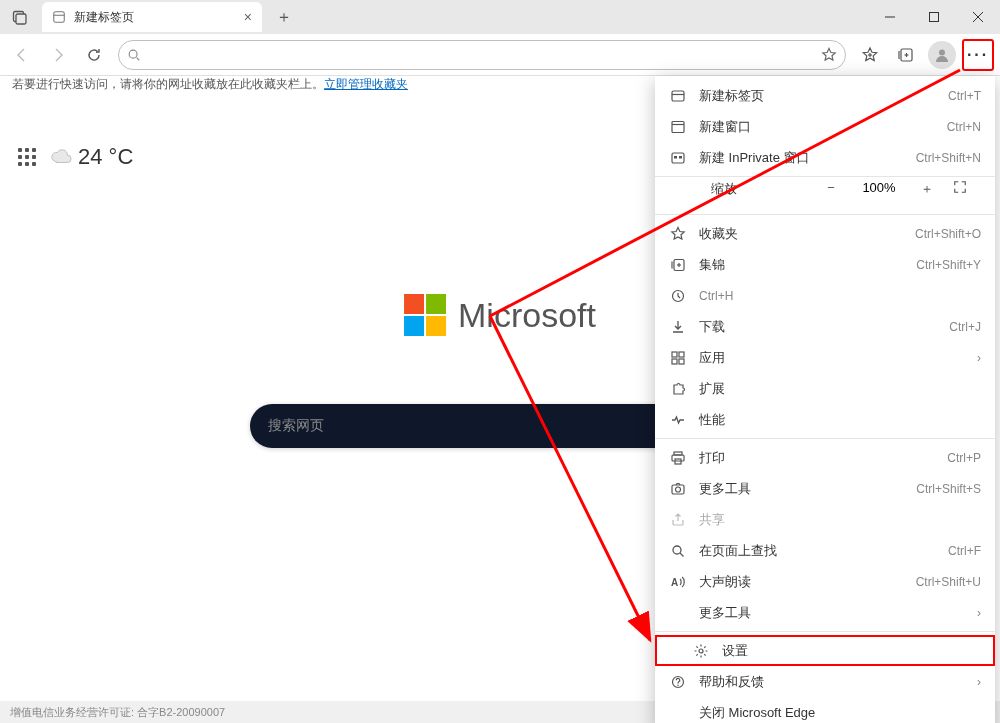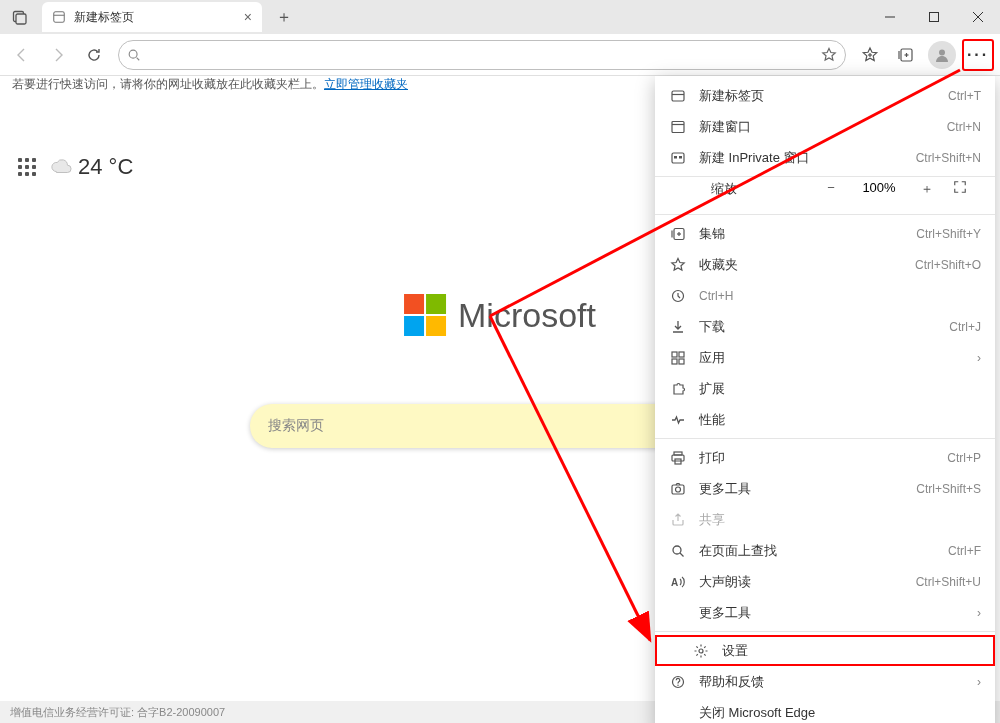--- a/index.html
+++ b/index.html
@@ -24,30 +24,30 @@
 .url-star { margin-left: auto; color: #666; }
 .avatar { width: 28px; height: 28px; border-radius: 50%; background: #e0e0e0; display: flex; align-items: center; justify-content: center; }
 .more-btn { width: 32px; height: 32px; display: flex; align-items: center; justify-content: center; border: 2px solid red; border-radius: 3px; letter-spacing: 2px; font-weight: bold; color: #333; }
 
 
 .fav-bar { height: 28px; background: #fff; display: flex; align-items: flex-start; padding: 0 12px; font-size: 12px; color: #555; gap: 0; }
 .fav-link { color: #0067c0; text-decoration: underline; }
 
 
 .ntp { position: relative; background: #fff; height: calc(723px - 34px - 42px - 28px - 22px); }
-.ntp-row { position: absolute; top: 40px; left: 18px; display: flex; align-items: center; gap: 14px; margin-top: 10px; }
+.ntp-row { position: absolute; top: 40px; left: 18px; display: flex; align-items: center; gap: 14px; }
 .apps-grid { display: grid; grid-template-columns: repeat(3,4px); grid-template-rows: repeat(3,4px); gap: 3px; }
 .apps-grid span { width: 4px; height: 4px; background: #555; border-radius: 1px; }
 .weather { color: #444; font-size: 12px; display: flex; align-items: center; gap: 6px; }
 .temp { font-size: 22px; color: #333; }
 .ms-logo-wrap { position: absolute; top: 190px; left: 50%; transform: translateX(-50%); display: flex; align-items: center; gap: 12px; }
 .ms-logo { display: grid; grid-template-columns: 20px 20px; grid-template-rows: 20px 20px; gap: 2px; }
 .ms-logo div:nth-child(1){background:#f25022;} .ms-logo div:nth-child(2){background:#7fba00;} .ms-logo div:nth-child(3){background:#00a4ef;} .ms-logo div:nth-child(4){background:#ffb900;}
 .ms-text { font-size: 34px; color: #555; font-weight: 500; }
-.search-box { position: absolute; top: 300px; left: 50%; transform: translateX(-50%); width: 500px; height: 44px; border-radius: 24px; background: #fef9c3; box-shadow: 0 1px 5px rgba(0,0,0,0.2); display: flex; align-items: center; padding: 0 18px; color: #888; font-size: 14px; }
+.search-box { position: absolute; top: 300px; left: 50%; transform: translateX(-50%); width: 500px; height: 44px; border-radius: 24px; background: #0f172a; box-shadow: 0 1px 5px rgba(0,0,0,0.2); display: flex; align-items: center; padding: 0 18px; color: #888; font-size: 14px; }
 
 
 .footer { height: 22px; background: #f0f0f0; display: flex; align-items: center; padding: 0 10px; font-size: 11px; color: #888; justify-content: space-between; }
 
 
 .ctx-menu { position: absolute; top: 76px; right: 5px; width: 340px; background: #fff; box-shadow: 0 4px 18px rgba(0,0,0,0.25); font-size: 13px; padding: 4px 0; }
 .ctx-item { display: flex; align-items: center; height: 31px; padding: 0 14px; gap: 12px; color: #333; }
 .ctx-item.disabled { color: #aaa; }
 .ctx-icon { width: 18px; display: flex; justify-content: center; color: #555; }
 .ctx-item.disabled .ctx-icon { color: #bbb; }
@@ -250,37 +250,37 @@
       <span class="zbtn">
         <svg width="14" height="14" viewBox="0 0 16 16">
           <path d="M2 6V2h4M14 6V2h-4M2 10v4h4M14 10v4h-4" fill="none" stroke="currentColor" stroke-width="1.3"></path>
         </svg>
       </span>
     </div>
     <div class="ctx-sep"></div>
     <div class="ctx-item">
       <span class="ctx-icon">
         <svg width="16" height="16" viewBox="0 0 16 16">
+          <path d="M8 1.5l1.9 4 4.3.4-3.2 2.9.9 4.2L8 10.9 4.1 13l.9-4.2L1.8 5.9l4.3-.4z" fill="none" stroke="currentColor" stroke-width="1.2"></path>
+        </svg>
+      </span>
+      <span class="ctx-label">收藏夹</span>
+      <span class="ctx-shortcut">Ctrl+Shift+O</span>
+    </div>
+    <div class="ctx-item">
+      <span class="ctx-icon">
+        <svg width="16" height="16" viewBox="0 0 16 16">
           <rect x="4" y="2.5" width="10" height="11" rx="1.5" fill="none" stroke="currentColor" stroke-width="1.2"></rect>
           <line x1="2" y1="4.5" x2="2" y2="11.5" stroke="currentColor" stroke-width="1.2"></line>
           <line x1="7" y1="8" x2="11" y2="8" stroke="currentColor" stroke-width="1.2"></line>
           <line x1="9" y1="6" x2="9" y2="10" stroke="currentColor" stroke-width="1.2"></line>
         </svg>
       </span>
       <span class="ctx-label">集锦</span>
       <span class="ctx-shortcut">Ctrl+Shift+Y</span>
-    </div>
-    <div class="ctx-item">
-      <span class="ctx-icon">
-        <svg width="16" height="16" viewBox="0 0 16 16">
-          <path d="M8 1.5l1.9 4 4.3.4-3.2 2.9.9 4.2L8 10.9 4.1 13l.9-4.2L1.8 5.9l4.3-.4z" fill="none" stroke="currentColor" stroke-width="1.2"></path>
-        </svg>
-      </span>
-      <span class="ctx-label">收藏夹</span>
-      <span class="ctx-shortcut">Ctrl+Shift+O</span>
     </div>
     <div class="ctx-item">
       <span class="ctx-icon">
         <svg width="16" height="16" viewBox="0 0 16 16">
           <circle cx="8" cy="8" r="5.5" fill="none" stroke="currentColor" stroke-width="1.2"></circle>
           <path d="M8 5v3l2 2" fill="none" stroke="currentColor" stroke-width="1.2"></path>
         </svg>
       </span>
       <span class="ctx-shortcut">Ctrl+H</span>
     </div>

